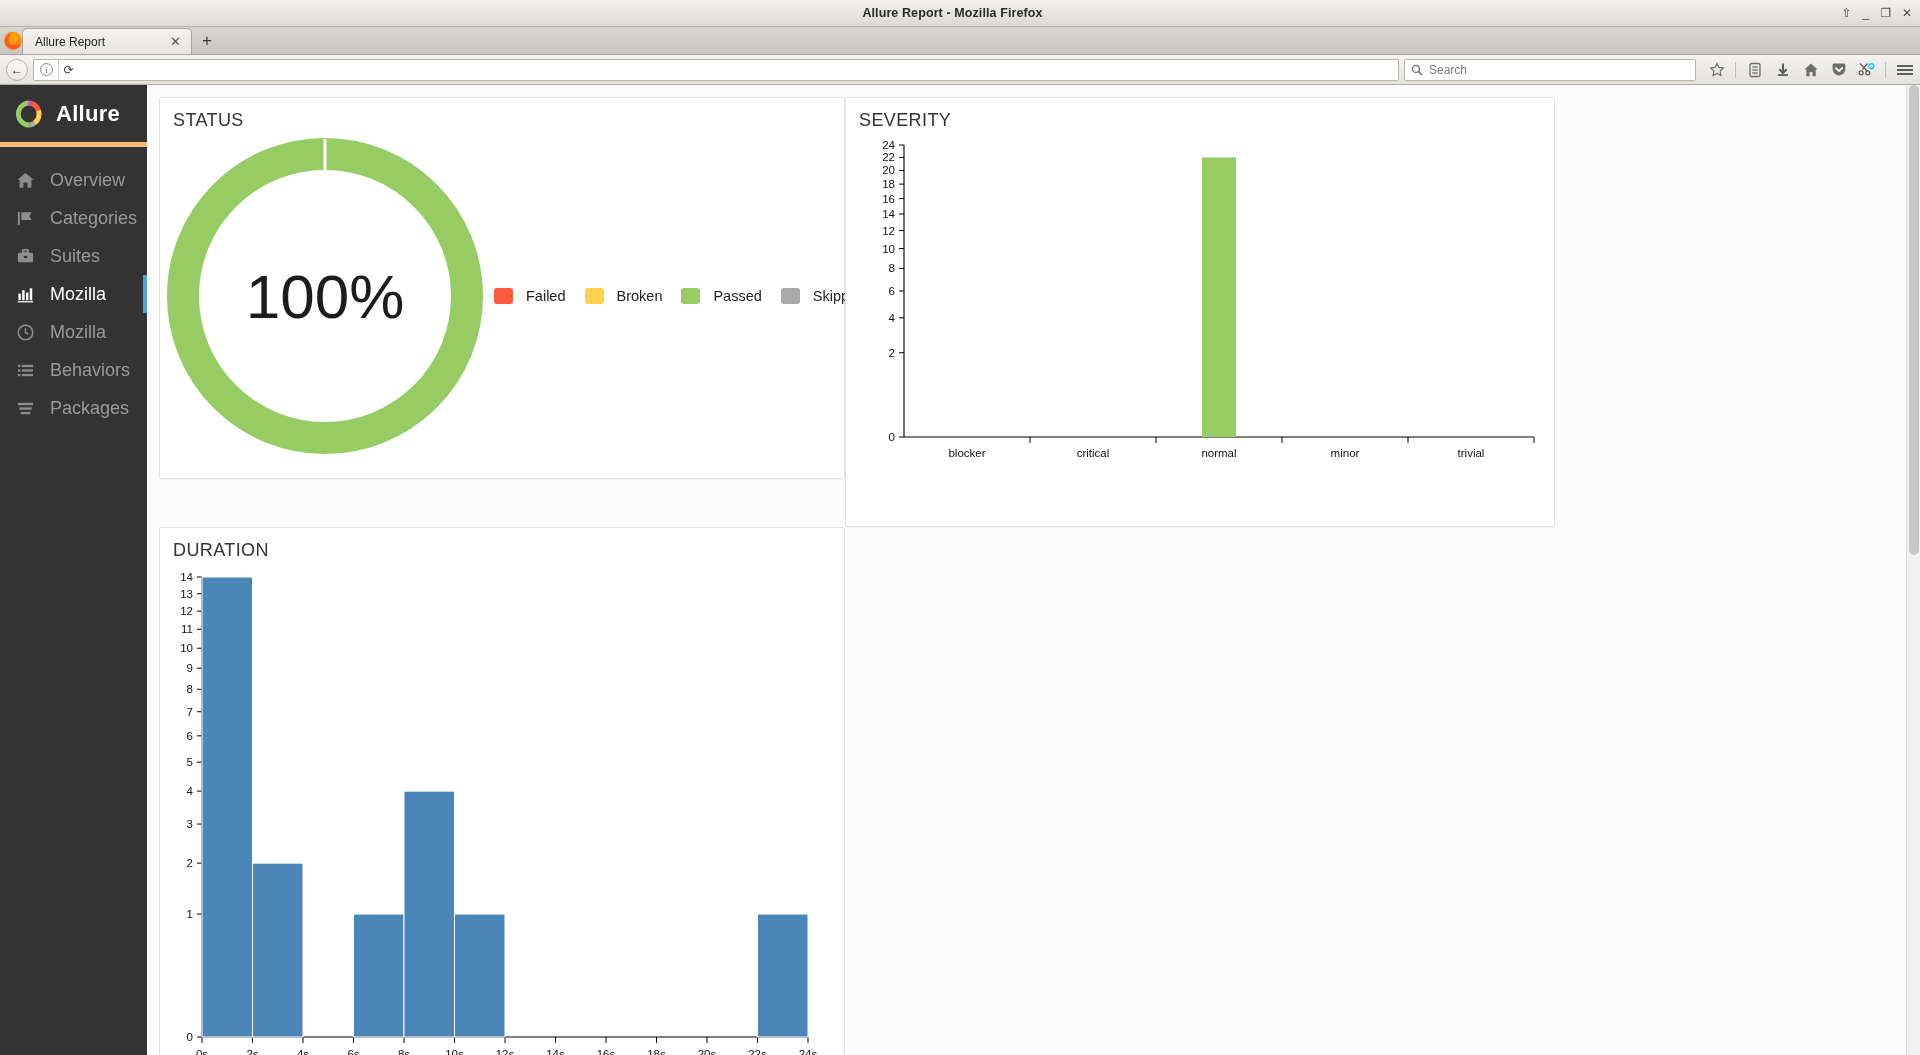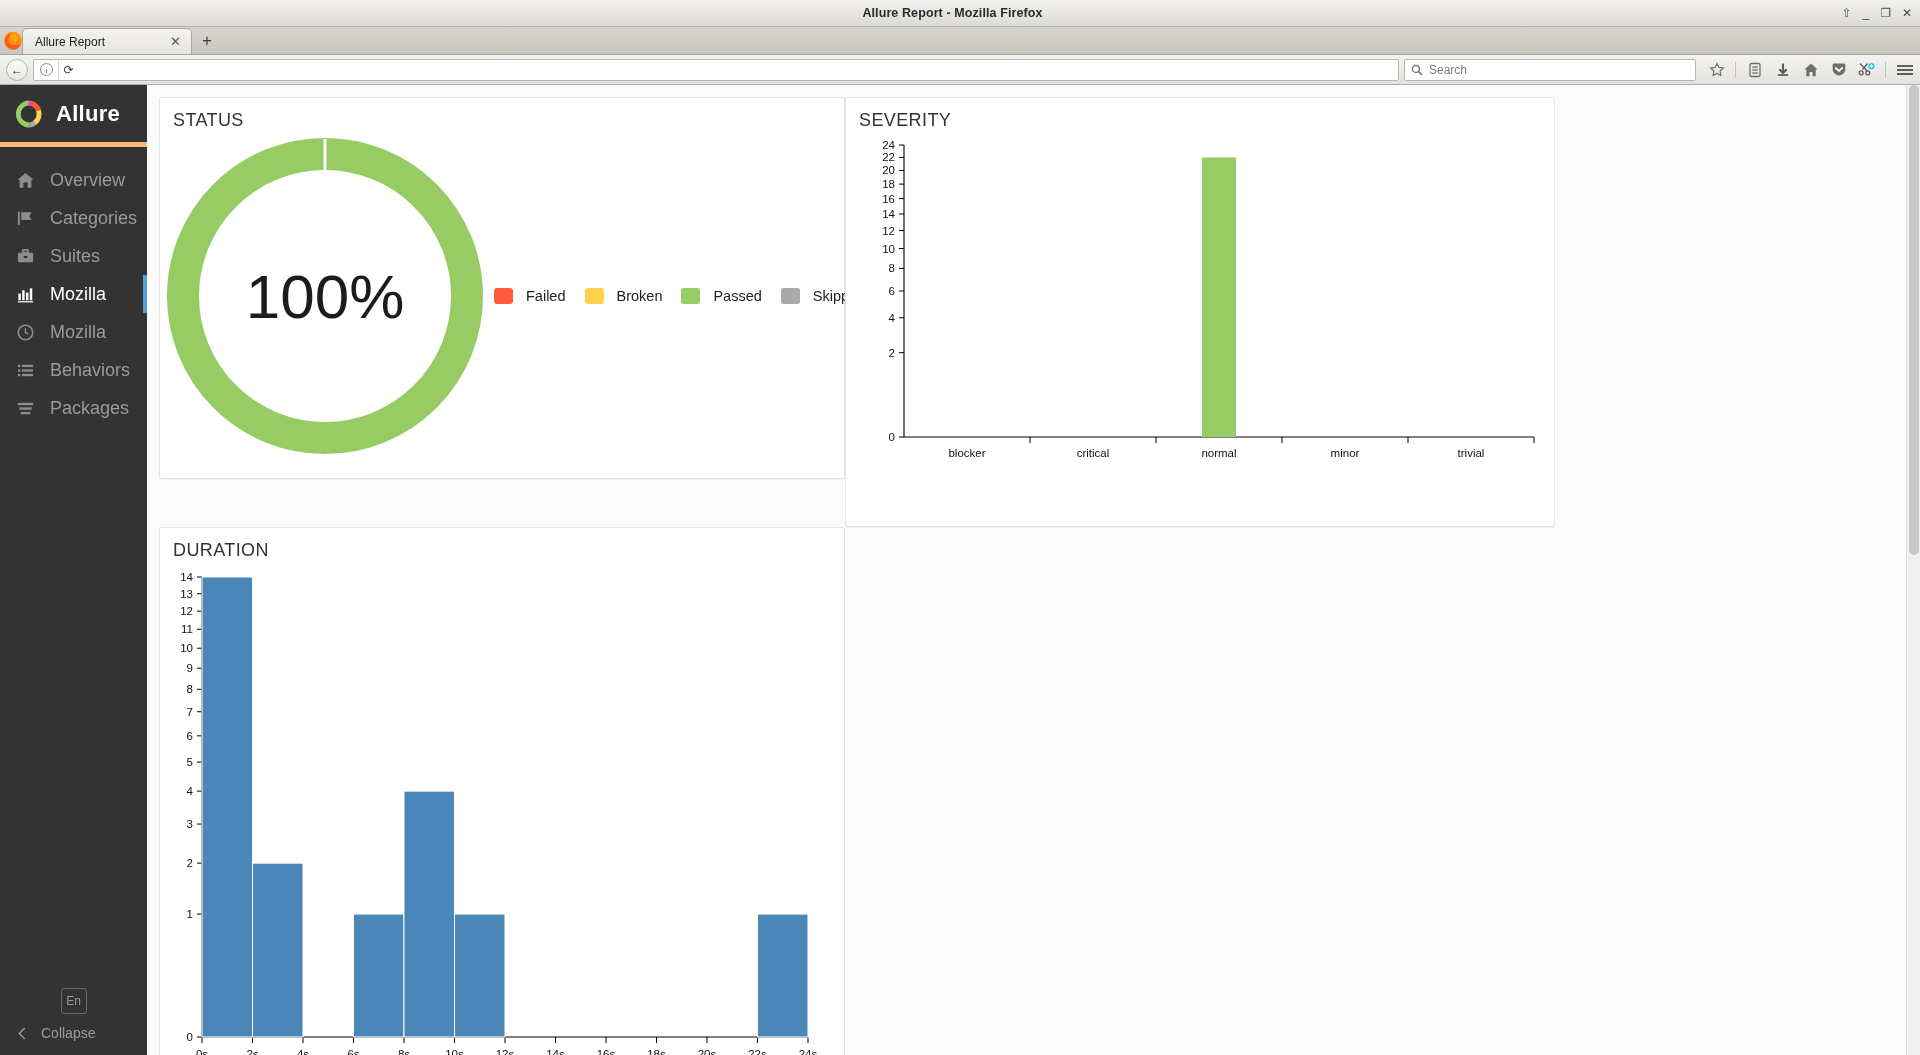--- a/index.html
+++ b/index.html
@@ -361,29 +361,20 @@
             <svg width="19" height="19" viewBox="0 0 20 20">
               <rect x="2" y="4" width="16" height="2.5" fill="#8d8d8d"></rect>
               <rect x="3.5" y="8.8" width="13" height="2.5" fill="#8d8d8d"></rect>
               <rect x="5" y="13.6" width="10" height="2.5" fill="#8d8d8d"></rect>
             </svg>
           </span>
           <span>Packages</span>
         </div>
       </div>
 
-      <div class="sidebar-bottom">
-        <div class="lang-btn">En</div>
-        <div class="collapse-row">
-          <svg width="13" height="15" viewBox="0 0 14 16">
-            <path d="M9.5 2L3.5 8l6 6" fill="none" stroke="#9a9a9a" stroke-width="1.6"></path>
-          </svg>
-          <span>Collapse</span>
-        </div>
-      </div>
     </div>
 
     <div class="main">
 
       <div class="card" id="status-card">
         <div class="card-title">STATUS</div>
         <div class="status-body">
           <div class="donut-wrap">
             <svg width="330" height="330" viewBox="0 0 330 330">
               <circle cx="165" cy="165" r="142" fill="none" stroke="#97cc64" stroke-width="32"></circle>

